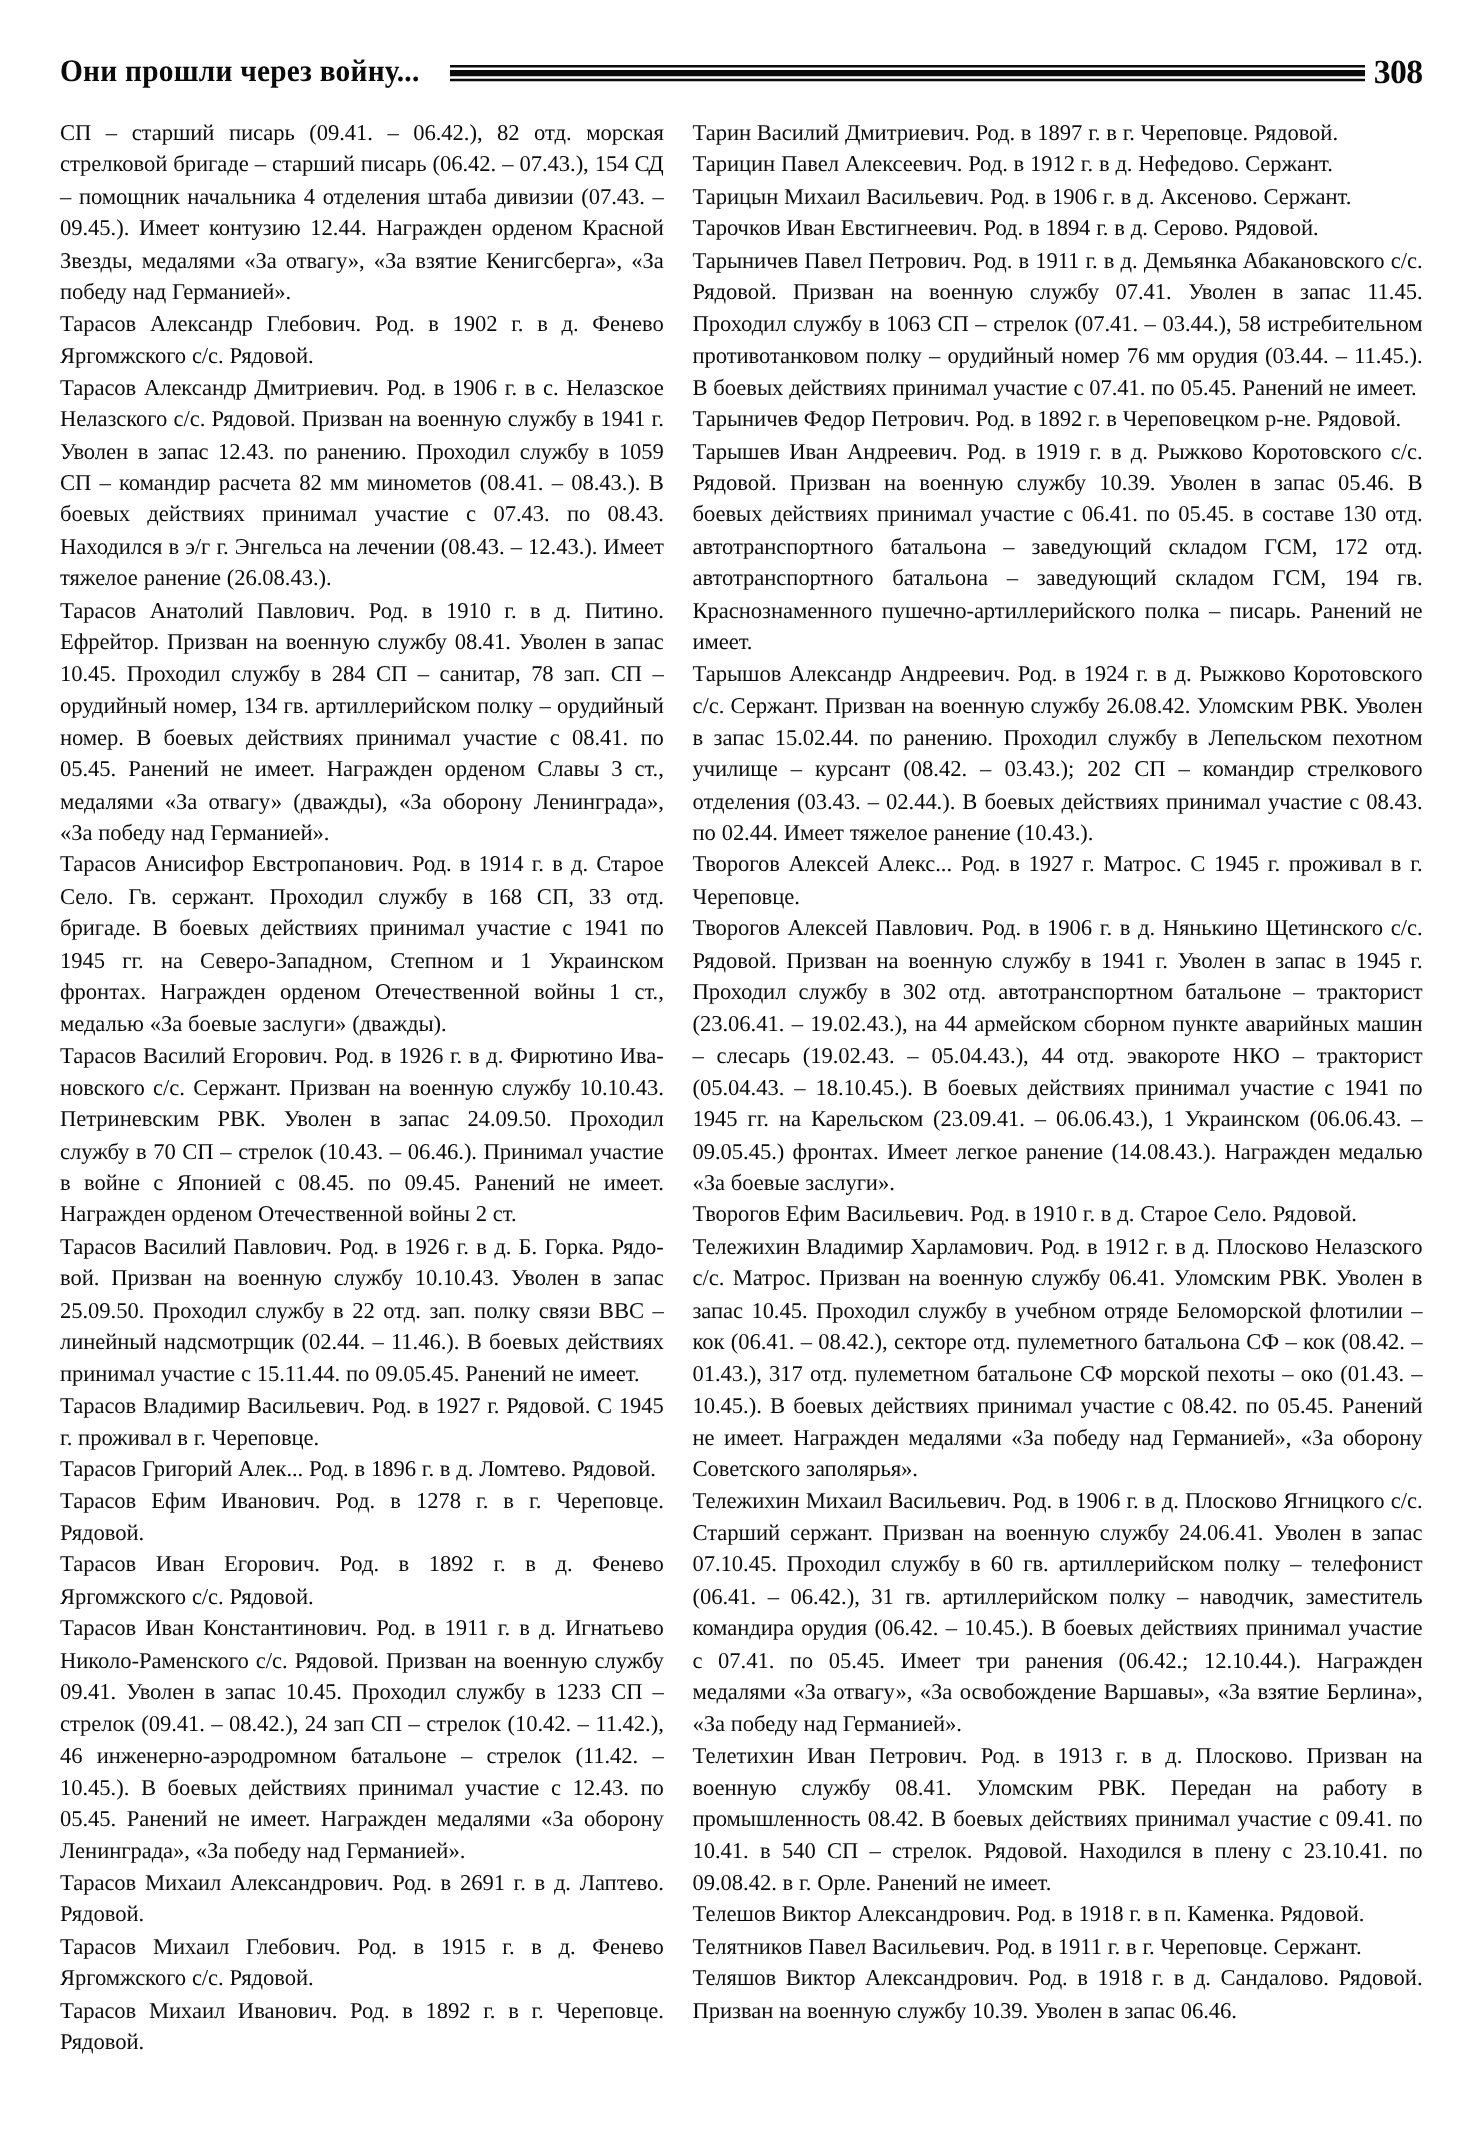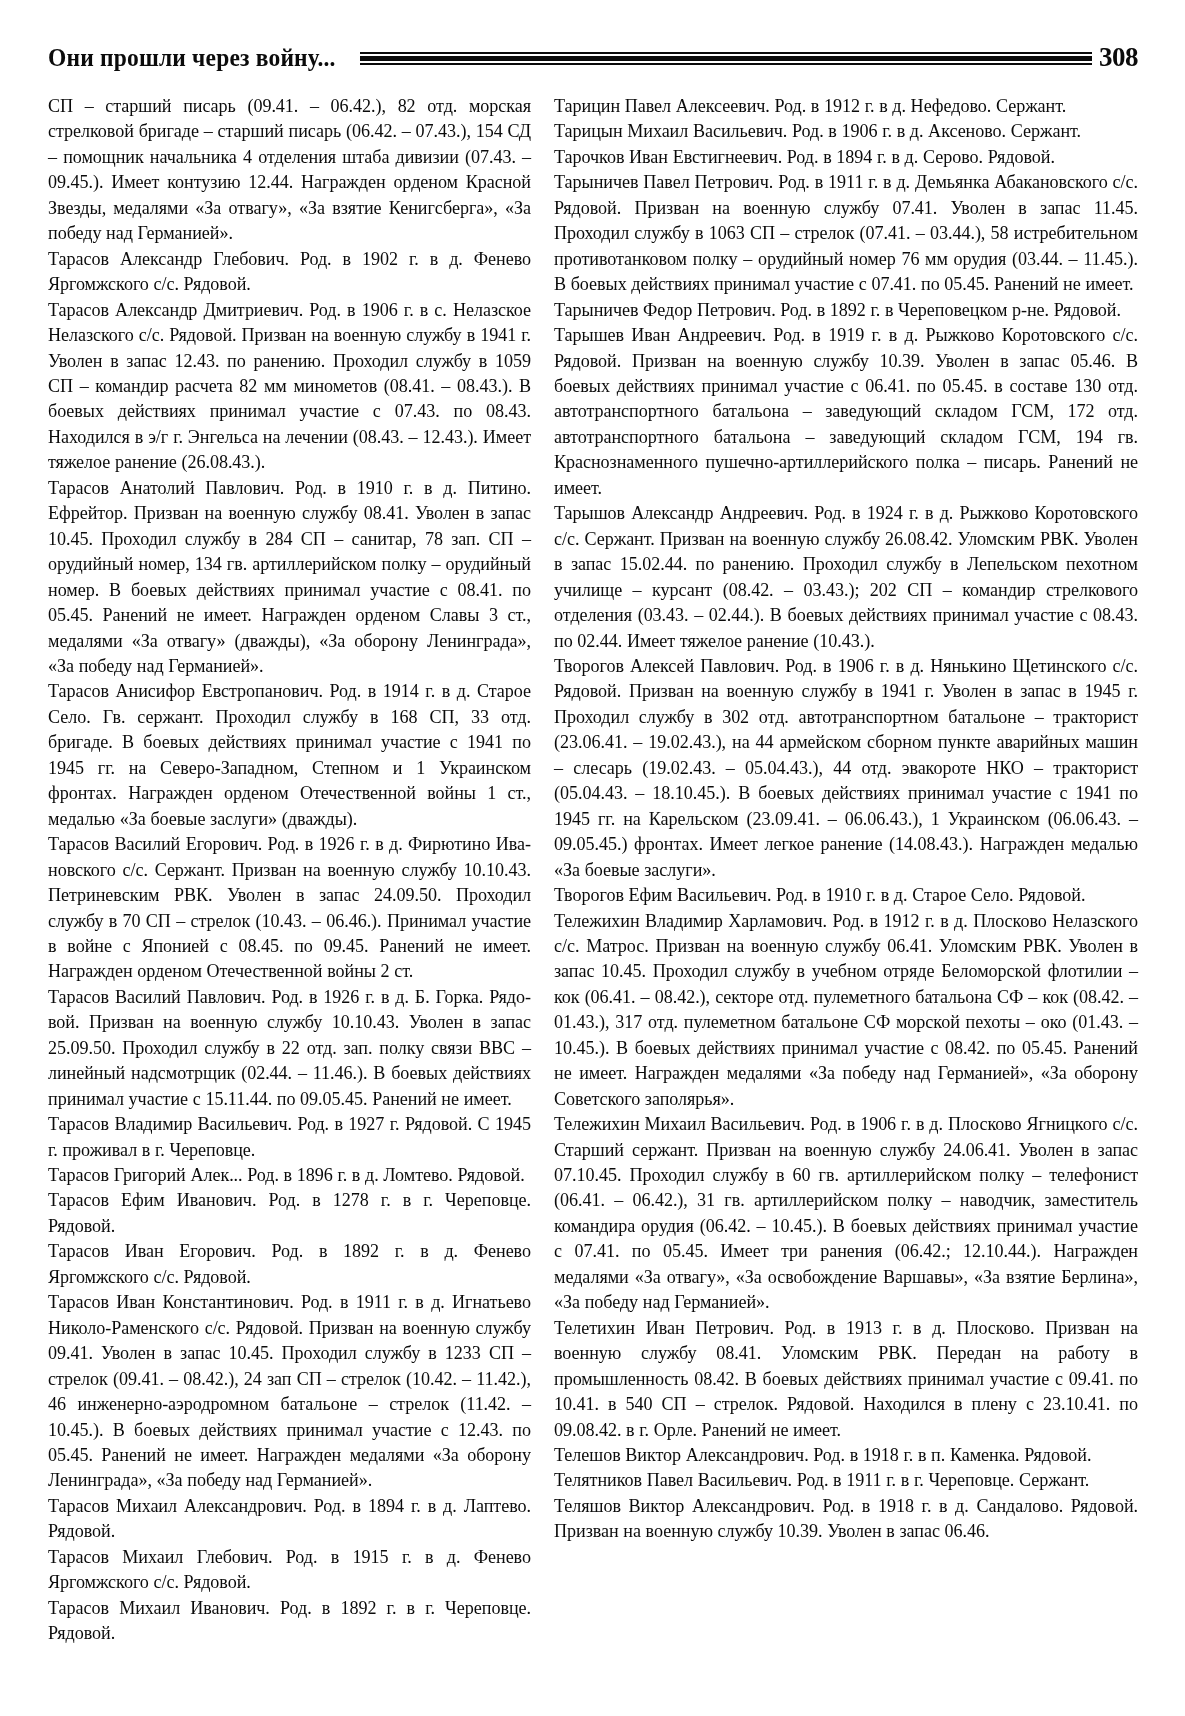--- a/index.html
+++ b/index.html
@@ -118,32 +118,34 @@
         <p class="entry">Тарасов Александр Дмитриевич. Род. в 1906 г. в с. Нелазс­кое Нелазского с/с. Рядовой. Призван на военную службу в 1941 г. Уволен в запас 12.43. по ранению. Проходил службу в 1059 СП – командир расчета 82 мм минометов (08.41. – 08.43.). В боевых действиях принимал участие с 07.43. по 08.43. Находился в э/г г. Энгельса на лечении (08.43. – 12.43.). Имеет тяжелое ранение (26.08.43.).</p>
         <p class="entry">Тарасов Анатолий Павлович. Род. в 1910 г. в д. Питино. Ефрей­тор. Призван на военную службу 08.41. Уволен в запас 10.45. Проходил службу в 284 СП – санитар, 78 зап. СП – орудийный номер, 134 гв. артиллерийском полку – орудийный номер. В бое­вых действиях принимал участие с 08.41. по 05.45. Ранений не имеет. Награжден орденом Славы 3 ст., медалями «За отвагу» (дважды), «За оборону Ленинграда», «За победу над Германией».</p>
         <p class="entry">Тарасов Анисифор Евстропанович. Род. в 1914 г. в д. Старое Село. Гв. сержант. Проходил службу в 168 СП, 33 отд. бригаде. В боевых действиях принимал участие с 1941 по 1945 гг. на Севе­ро-Западном, Степном и 1 Украинском фронтах. Награжден орде­ном Отечественной войны 1 ст., медалью «За боевые заслуги» (дважды).</p>
         <p class="entry">Тарасов Василий Егорович. Род. в 1926 г. в д. Фирютино Ива­новского с/с. Сержант. Призван на военную службу 10.10.43. Пет­риневским РВК. Уволен в запас 24.09.50. Проходил службу в 70 СП – стрелок (10.43. – 06.46.). Принимал участие в войне с Японией с 08.45. по 09.45. Ранений не имеет. Награжден орденом Отечественной войны 2 ст.</p>
         <p class="entry">Тарасов Василий Павлович. Род. в 1926 г. в д. Б. Горка. Рядо­вой. Призван на военную службу 10.10.43. Уволен в запас 25.09.50. Проходил службу в 22 отд. зап. полку связи ВВС – линейный надсмотрщик (02.44. – 11.46.). В боевых действиях принимал учас­тие с 15.11.44. по 09.05.45. Ранений не имеет.</p>
         <p class="entry">Тарасов Владимир Васильевич. Род. в 1927 г. Рядовой. С 1945 г. проживал в г. Череповце.</p>
         <p class="entry">Тарасов Григорий Алек... Род. в 1896 г. в д. Ломтево. Рядовой.</p>
         <p class="entry">Тарасов Ефим Иванович. Род. в 1278 г. в г. Череповце. Рядовой.</p>
         <p class="entry">Тарасов Иван Егорович. Род. в 1892 г. в д. Фенево Яргомжского с/с. Рядовой.</p>
         <p class="entry">Тарасов Иван Константинович. Род. в 1911 г. в д. Игнатьево Николо-Раменского с/с. Рядовой. Призван на военную службу 09.41. Уволен в запас 10.45. Проходил службу в 1233 СП – стрелок (09.41. – 08.42.), 24 зап СП – стрелок (10.42. – 11.42.), 46 инженер­но-аэродромном батальоне – стрелок (11.42. – 10.45.). В боевых действиях принимал участие с 12.43. по 05.45. Ранений не имеет. Награжден медалями «За оборону Ленинграда», «За победу над Германией».</p>
-        <p class="entry">Тарасов Михаил Александрович. Род. в 1894 г. в д. Лаптево. Рядовой.</p>
+        <p class="entry">Тарасов Михаил Александрович. Род. в 2691 г. в д. Лаптево. Рядовой.</p>
         <p class="entry">Тарасов Михаил Глебович. Род. в 1915 г. в д. Фенево Яргомжско­го с/с. Рядовой.</p>
         <p class="entry">Тарасов Михаил Иванович. Род. в 1892 г. в г. Череповце. Рядовой.</p>
       </div>
     <div class="column right">
+        <p class="entry">Тарин Василий Дмитриевич. Род. в 1897 г. в г. Череповце. Рядовой.</p>
         <p class="entry">Тарицин Павел Алексеевич. Род. в 1912 г. в д. Нефедово. Сержант.</p>
         <p class="entry">Тарицын Михаил Васильевич. Род. в 1906 г. в д. Аксеново. Сержант.</p>
         <p class="entry">Тарочков Иван Евстигнеевич. Род. в 1894 г. в д. Серово. Рядовой.</p>
         <p class="entry">Тарыничев Павел Петрович. Род. в 1911 г. в д. Демьянка Абакановского с/с. Рядовой. Призван на военную службу 07.41. Уволен в запас 11.45. Проходил службу в 1063 СП – стрелок (07.41. – 03.44.), 58 истребительном противотанковом полку – орудийный номер 76 мм орудия (03.44. – 11.45.). В боевых действиях прини­мал участие с 07.41. по 05.45. Ранений не имеет.</p>
         <p class="entry">Тарыничев Федор Петрович. Род. в 1892 г. в Череповецком р-не. Рядовой.</p>
         <p class="entry">Тарышев Иван Андреевич. Род. в 1919 г. в д. Рыжково Коротов­ского с/с. Рядовой. Призван на военную службу 10.39. Уволен в запас 05.46. В боевых действиях принимал участие с 06.41. по 05.45. в составе 130 отд. автотранспортного батальона – заведую­щий складом ГСМ, 172 отд. автотранспортного батальона – заведую­щий складом ГСМ, 194 гв. Краснознаменного пушечно-артиллерий­ского полка – писарь. Ранений не имеет.</p>
         <p class="entry">Тарышов Александр Андреевич. Род. в 1924 г. в д. Рыжково Коротовского с/с. Сержант. Призван на военную службу 26.08.42. Уломским РВК. Уволен в запас 15.02.44. по ранению. Проходил службу в Лепельском пехотном училище – курсант (08.42. – 03.43.); 202 СП – командир стрелкового отделения (03.43. – 02.44.). В боевых действиях принимал участие с 08.43. по 02.44. Имеет тяжелое ранение (10.43.).</p>
+        <p class="entry">Творогов Алексей Алекс... Род. в 1927 г. Матрос. С 1945 г. проживал в г. Череповце.</p>
         <p class="entry">Творогов Алексей Павлович. Род. в 1906 г. в д. Нянькино Щетинского с/с. Рядовой. Призван на военную службу в 1941 г. Уволен в запас в 1945 г. Проходил службу в 302 отд. автотранспорт­ном батальоне – тракторист (23.06.41. – 19.02.43.), на 44 армейс­ком сборном пункте аварийных машин – слесарь (19.02.43. – 05.04.43.), 44 отд. эвакороте НКО – тракторист (05.04.43. – 18.10.45.). В боевых действиях принимал участие с 1941 по 1945 гг. на Карельском (23.09.41. – 06.06.43.), 1 Украинском (06.06.43. – 09.05.45.) фронтах. Имеет легкое ранение (14.08.43.). Награжден медалью «За боевые заслуги».</p>
         <p class="entry">Творогов Ефим Васильевич. Род. в 1910 г. в д. Старое Село. Рядовой.</p>
         <p class="entry">Тележихин Владимир Харламович. Род. в 1912 г. в д. Плосково Нелазского с/с. Матрос. Призван на военную службу 06.41. Улом­ским РВК. Уволен в запас 10.45. Проходил службу в учебном отряде Беломорской флотилии – кок (06.41. – 08.42.), секторе отд. пулемет­ного батальона СФ – кок (08.42. – 01.43.), 317 отд. пулеметном батальоне СФ морской пехоты – око (01.43. – 10.45.). В боевых действиях принимал участие с 08.42. по 05.45. Ранений не имеет. Награжден медалями «За победу над Германией», «За оборону Советского заполярья».</p>
         <p class="entry">Тележихин Михаил Васильевич. Род. в 1906 г. в д. Плосково Ягницкого с/с. Старший сержант. Призван на военную службу 24.06.41. Уволен в запас 07.10.45. Проходил службу в 60 гв. артил­лерийском полку – телефонист (06.41. – 06.42.), 31 гв. артиллерий­ском полку – наводчик, заместитель командира орудия (06.42. – 10.45.). В боевых действиях принимал участие с 07.41. по 05.45. Имеет три ранения (06.42.; 12.10.44.). Награжден медалями «За отвагу», «За освобождение Варшавы», «За взятие Берлина», «За победу над Германией».</p>
         <p class="entry">Телетихин Иван Петрович. Род. в 1913 г. в д. Плосково. Приз­ван на военную службу 08.41. Уломским РВК. Передан на работу в промышленность 08.42. В боевых действиях принимал участие с 09.41. по 10.41. в 540 СП – стрелок. Рядовой. Находился в плену с 23.10.41. по 09.08.42. в г. Орле. Ранений не имеет.</p>
         <p class="entry">Телешов Виктор Александрович. Род. в 1918 г. в п. Каменка. Рядовой.</p>
         <p class="entry">Телятников Павел Васильевич. Род. в 1911 г. в г. Череповце. Сержант.</p>
         <p class="entry">Теляшов Виктор Александрович. Род. в 1918 г. в д. Сандалово. Рядовой. Призван на военную службу 10.39. Уволен в запас 06.46.</p>
       </div>
   </div>

